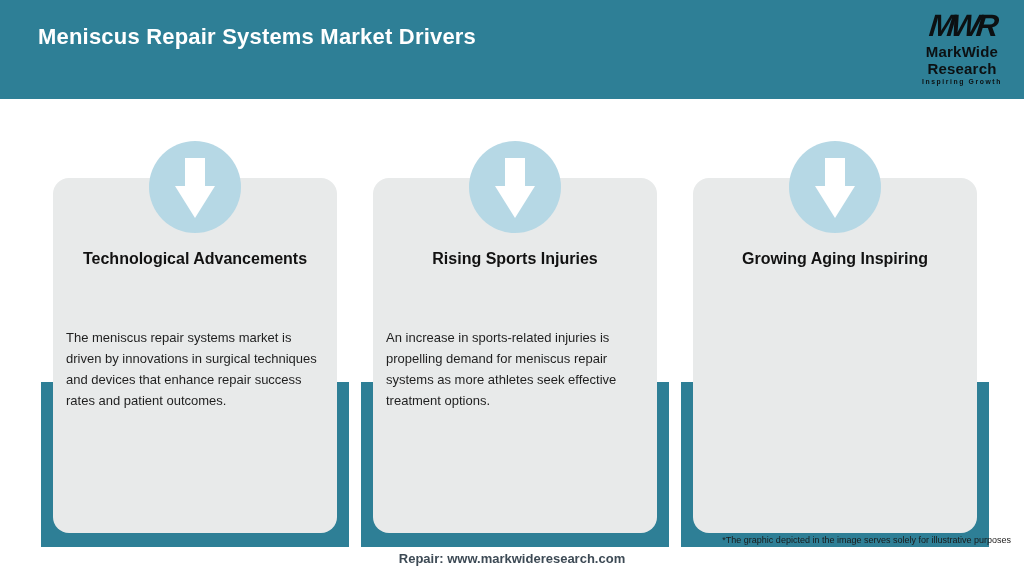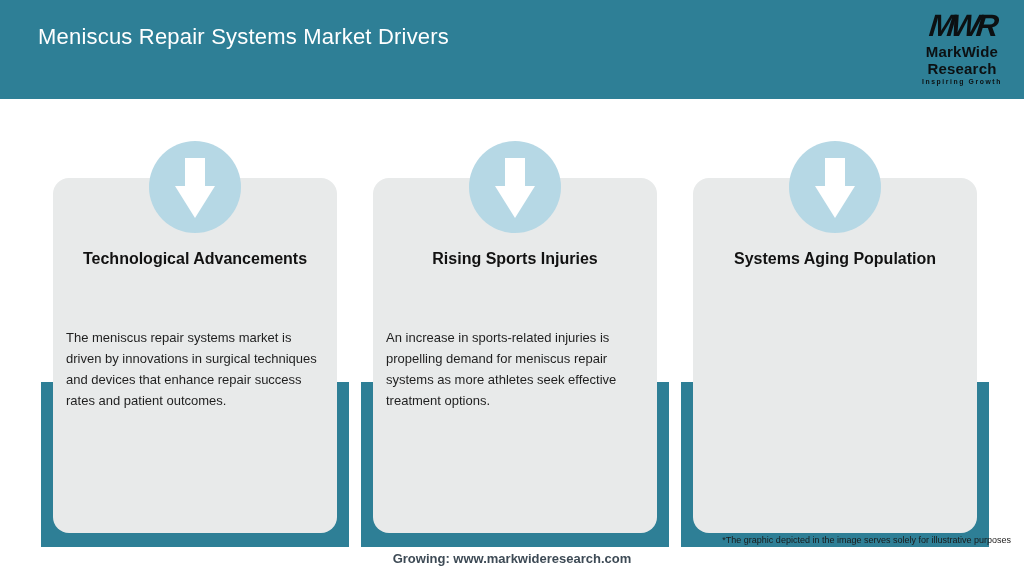--- a/index.html
+++ b/index.html
@@ -13,21 +13,21 @@
   }
   *{box-sizing:border-box;margin:0;padding:0}
   html,body{width:1024px;height:576px;overflow:hidden;background:#fff;
     font-family:"Liberation Sans", sans-serif;}
   .page{position:relative;width:1024px;height:576px;background:#fff}
 
   
   .header{position:absolute;left:0;top:0;width:1024px;height:99px;
     background:var(--header-teal)}
   .page-title{position:absolute;left:38px;top:24px;color:#fff;
-    font-size:22px;font-weight:normal;letter-spacing:.2px}
+    font-size:22px;font-weight:bold;letter-spacing:.2px}
   .logo{position:absolute;right:16px;top:10px;width:92px;text-align:center;
     color:#0c1012}
   .logo-monogram{font-size:31px;font-weight:800;font-style:italic;
     letter-spacing:-4px;line-height:32px;transform:skewX(-6deg)}
   .logo-name{font-size:15px;font-weight:bold;letter-spacing:.2px;margin-top:1px}
   .logo-tagline{font-size:6.8px;font-weight:bold;letter-spacing:1.6px;margin-top:1px}
 
   
   .backing{position:absolute;top:382px;width:308px;height:165px;
     background:var(--backing-teal)}
@@ -74,21 +74,21 @@
 
   <div class="card c1">
     <h2 class="card-title">Rising Sports Injuries</h2>
     <p class="card-desc">An increase in sports-related injuries is propelling demand for meniscus repair systems as more athletes seek effective treatment options.</p>
   </div>
   <div class="card c0">
     <h2 class="card-title">Technological Advancements</h2>
     <p class="card-desc">The meniscus repair systems market is driven by innovations in surgical techniques and devices that enhance repair success rates and patient outcomes.</p>
   </div>
   <div class="card c2">
-    <h2 class="card-title">Systems Aging Population</h2>
+    <h2 class="card-title">Growing Aging Inspiring</h2>
   </div>
 
   <div class="circle ci0">
     <svg width="44" height="64" viewBox="0 0 44 64">
       <rect x="12" y="0" width="20" height="30" fill="#ffffff"></rect>
       <polygon points="2,28 42,28 22,60" fill="#ffffff"></polygon>
     </svg>
   </div>
   <div class="circle ci1">
     <svg width="44" height="64" viewBox="0 0 44 64">
@@ -96,16 +96,16 @@
       <polygon points="2,28 42,28 22,60" fill="#ffffff"></polygon>
     </svg>
   </div>
   <div class="circle ci2">
     <svg width="44" height="64" viewBox="0 0 44 64">
       <rect x="12" y="0" width="20" height="30" fill="#ffffff"></rect>
       <polygon points="2,28 42,28 22,60" fill="#ffffff"></polygon>
     </svg>
   </div>
 
-  <div class="source">Growing: www.markwideresearch.com</div>
+  <div class="source">Repair: www.markwideresearch.com</div>
   <div class="disclaimer">*The graphic depicted in the image serves solely for illustrative purposes</div>
 
 </div>
 
 </body></html>

